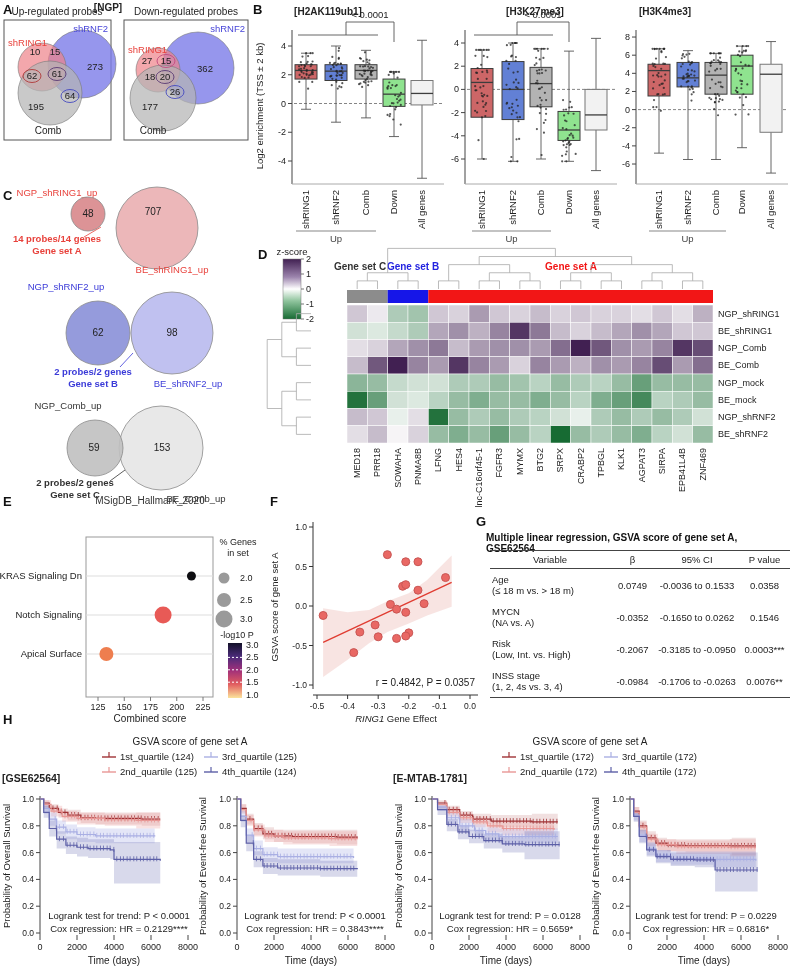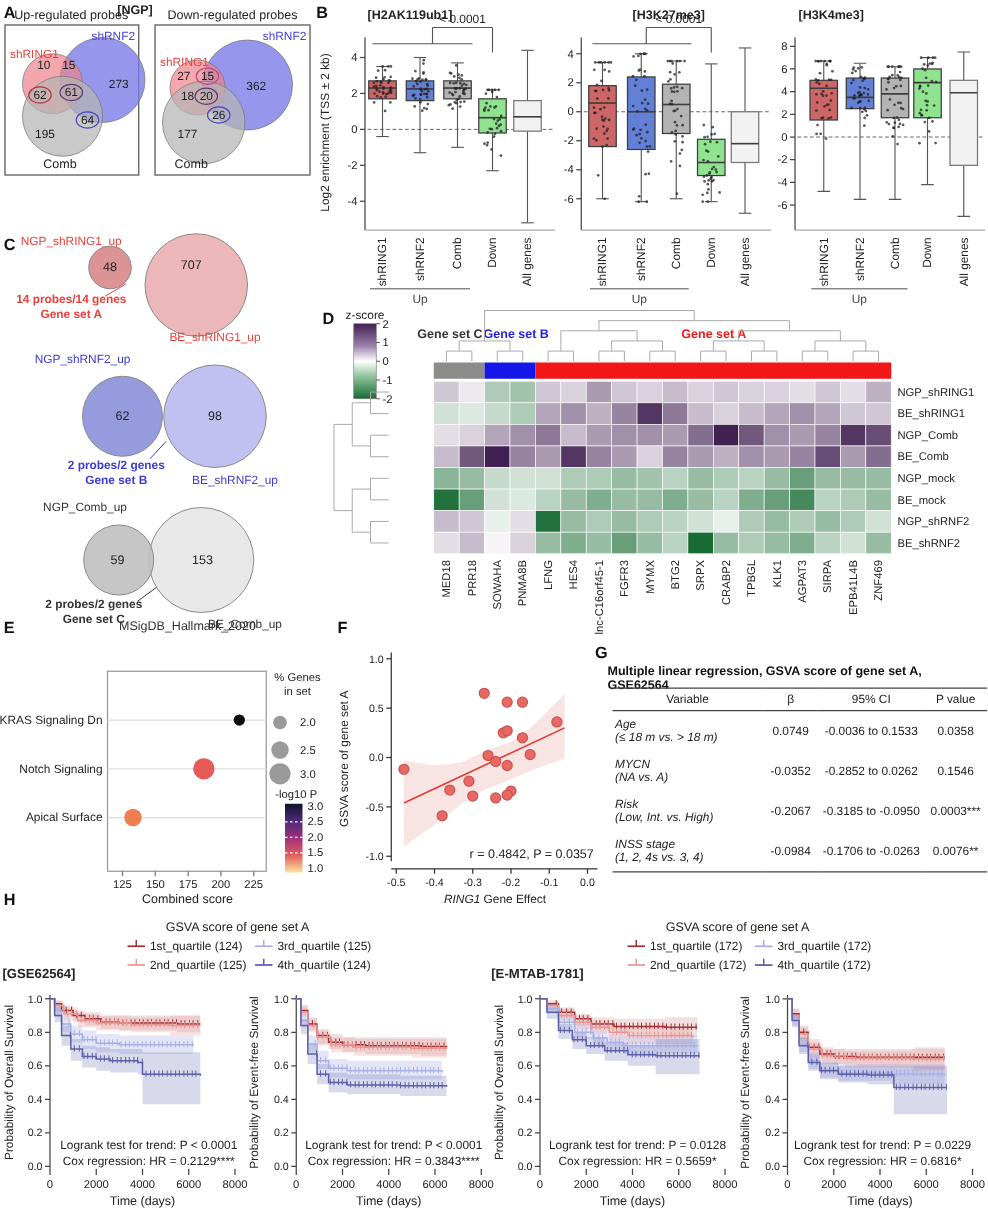--- a/index.html
+++ b/index.html
@@ -6,21 +6,21 @@
   .figure{position:relative;width:790px;height:973px;background:#fff;
           font-family:"Liberation Sans",sans-serif;overflow:hidden;}
   .panel{position:absolute;}
   .plabel{position:absolute;font-weight:bold;font-size:13px;color:#111;z-index:5;}
   svg{display:block;overflow:visible;}
   svg text{font-family:"Liberation Sans",sans-serif;}
   #panelG .gtitle{position:absolute;left:14px;top:40px;width:302px;font-size:10px;font-weight:bold;color:#111;}
   #panelG table{border-collapse:collapse;width:300px;font-size:9.5px;color:#222;position:absolute;left:18px;top:58px;}
   #panelG thead td{border-top:1.2px solid #444;border-bottom:1.2px solid #444;padding:3px 2px;text-align:center;}
   #panelG tbody td{padding:5px 2px;text-align:center;vertical-align:middle;}
-  #panelG tbody td.varcell{text-align:left;font-style:italic;}
+  #panelG tbody td.varcell{text-align:left;}
   #panelG tbody tr:last-child td{border-bottom:1.2px solid #444;}
 </style>
 </head>
 <body>
 
 <div class="figure">
   <div class="plabel" style="left:3px;top:2px;">A</div>
   <div class="plabel" style="left:253px;top:2px;">B</div>
   <div class="plabel" style="left:3px;top:188px;">C</div>
   <div class="plabel" style="left:258px;top:247px;">D</div>
@@ -1160,21 +1160,21 @@
             <td>0.0749</td>
             <td>-0.0036 to 0.1533</td>
             <td>0.0358</td>
           </tr>
           <tr>
             <td class="varcell">
               <div>MYCN</div>
               <div>(NA vs. A)</div>
             </td>
             <td>-0.0352</td>
-            <td>-0.2852 to 0.0262</td>
+            <td>-0.1650 to 0.0262</td>
             <td>0.1546</td>
           </tr>
           <tr>
             <td class="varcell">
               <div>Risk</div>
               <div>(Low, Int. vs. High)</div>
             </td>
             <td>-0.2067</td>
             <td>-0.3185 to -0.0950</td>
             <td>0.0003***</td>

